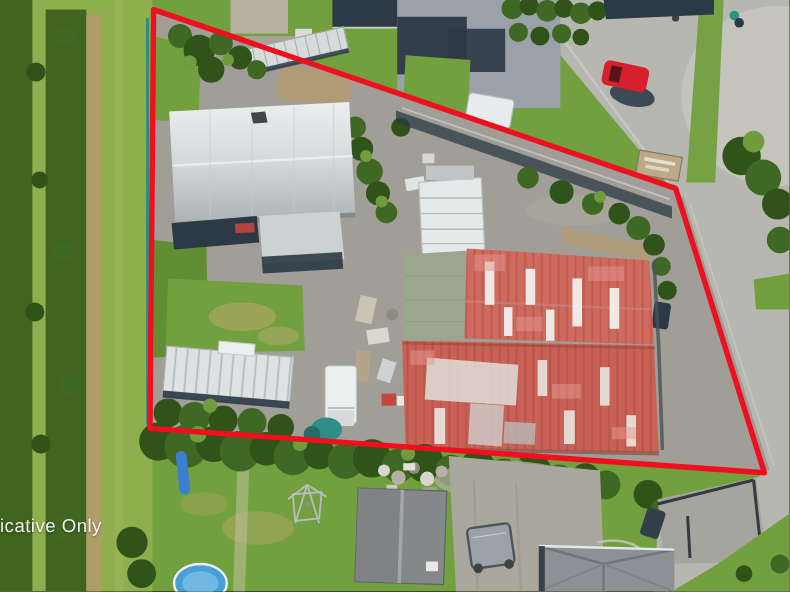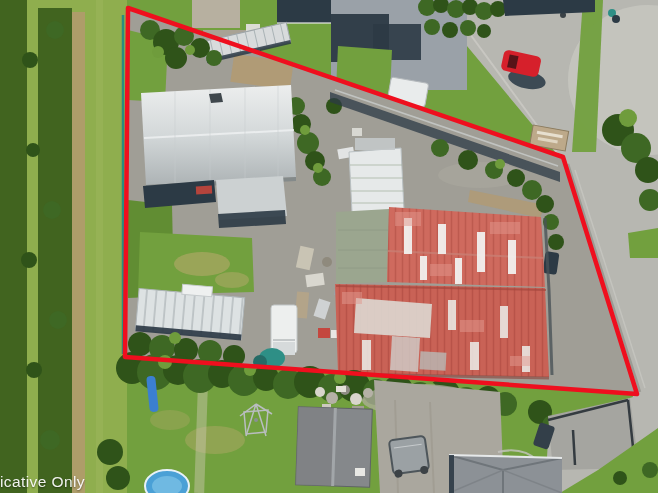--- a/index.html
+++ b/index.html
@@ -2,21 +2,21 @@
 <html style="--red-line: #ef0f1e; --teal-fence: #1f8a85; --lawn: #72a03e; --lawn-dark: #618d33; --orchard: #8fae4e; --orchard-dark: #41641f; --dirt: #b49a6e; --dry-grass: #b5a96b; --concrete: #a09e96; --road: #b7b7b1; --road-light: #c5c5bf; --roof-navy: #2c3a45; --roof-gray: #9aa1a8; --roof-red: #cf6a5e; --roof-red2: #c96256; --tree: #3e6824; --tree-dark: #2f5319; --tree-light: #6f9c3c; --pool: #4aa0d6; --car-red: #d6202b; --teal: #2e8f86; --shed-gray: #85888b;"><head>
 <meta charset="utf-8">
 <style>
   html,body{margin:0;padding:0;background:#111;}
   .canvas{
     position:relative;width:658px;height:493px;overflow:hidden;
     font-family:"Liberation Sans", sans-serif;
   }
   .canvas svg{display:block}
   .watermark{
-    position:absolute;left:0px;top:473px;
+    position:absolute;left:0px;top:430px;
     color:rgba(255,255,255,.93);
     font-size:15.5px;letter-spacing:.4px;
     text-shadow:0 1px 2px rgba(0,0,0,.45);
     user-select:none;
   }
   
   .f-lawn{fill:var(--lawn)} .f-lawn2{fill:var(--lawn-dark)}
   .f-orch{fill:var(--orchard)} .f-orchd{fill:var(--orchard-dark)}
   .f-dirt{fill:var(--dirt)} .f-conc{fill:var(--concrete)}
   .f-road{fill:var(--road)} .f-roadl{fill:var(--road-light)}

